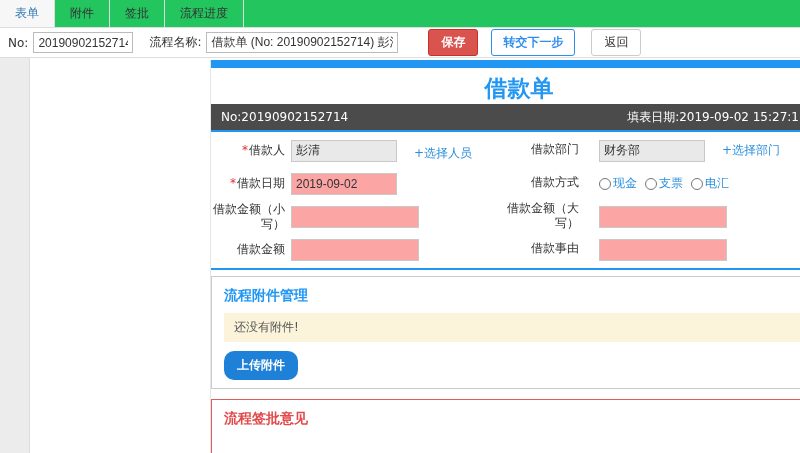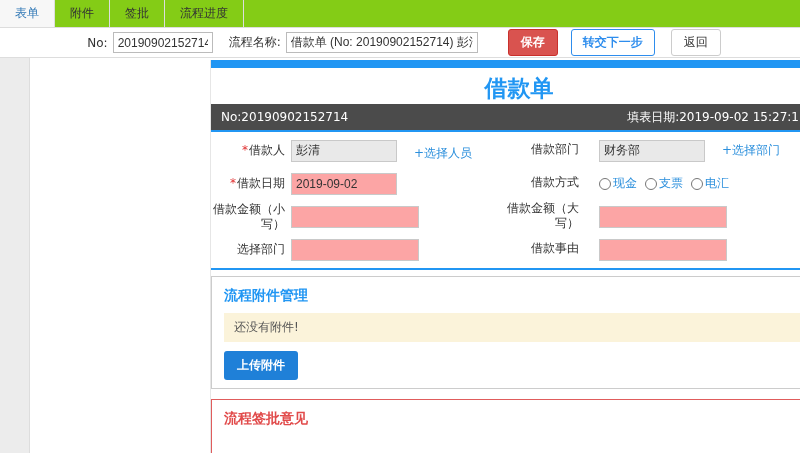--- a/index.html
+++ b/index.html
@@ -1,29 +1,29 @@
 <!DOCTYPE html>
 <html><head>
 <meta charset="utf-8">
 <style>
   * { margin:0; padding:0; box-sizing:border-box; }
   html,body { width:800px; height:453px; background:#fff; overflow:hidden;
     font-family:"DejaVu Sans","Liberation Sans",sans-serif; }
   body { position:relative; }
 
   
-  .tabbar { position:absolute; top:0; left:0; width:100%; height:28px; background:#84cc16;
+  .tabbar { position:absolute; top:0; left:0; width:100%; height:28px; background:#22c55e;
     border-bottom:1px solid #ddd; display:flex; }
   .tab { padding:0 15px; line-height:27px; font-size:12px; color:#333;
     border-right:1px solid #ddd; cursor:pointer; white-space:nowrap; }
   .tab.active { color:#337ab7; background:#f7f7f7; }
 
   
   .topbar { position:absolute; top:28px; left:0; width:100%; height:30px; background:#fff;
-    border-bottom:1px solid #ddd; display:flex; align-items:center; padding-left:8px; font-size:12px;justify-content:center; }
+    border-bottom:1px solid #ddd; display:flex; align-items:center; padding-left:8px; font-size:12px; }
   .tb-label { color:#333; margin-right:5px; white-space:nowrap; }
   .tb-input { height:21px; border:1px solid #bbb; font-size:12px; padding:0 4px; color:#333; }
   .no-input { width:100px; margin-right:16px; }
   .process-input { width:192px; margin-right:30px; }
   .btn { font-size:12px; border-radius:3px; padding:4px 12px; cursor:pointer; white-space:nowrap; }
   .btn.save { background:#d9534f; border:1px solid #c9302c; color:#fff; font-weight:bold; margin-right:13px; }
   .btn.next { background:#fff; border:1px solid #2e8ded; color:#2e8ded; font-weight:bold; margin-right:16px; padding:4px 11px; }
   .btn.back { background:#fff; border:1px solid #ccc; color:#333; }
 
   
@@ -54,21 +54,21 @@
   .narrow { width:106px; }
   .mid { width:128px; }
   .link { color:#2b8fdc; font-size:12px; margin-left:17px; text-decoration:none; cursor:pointer; white-space:nowrap; }
   .radio-opt { display:inline-flex; align-items:center; color:#2b8fdc; font-size:12px; margin-right:8px; cursor:pointer; }
   .radio-opt input { width:12px; height:12px; margin:0 2px 0 0; }
 
   
   .attach-box { margin-top:6px; border:1px solid #ccc; padding:8px 12px; background:#fff; }
   .attach-title { color:#2196f3; font-size:14px; font-weight:bold; margin:2px 0 8px; }
   .attach-alert { background:#fbf3da; color:#555; font-size:12px; padding:6px 10px; }
-  .upload-btn { margin-top:9px; background:#1f80d8; color:#fff; border:none; border-radius:3px;
+  .upload-btn { margin-top:9px; background:#1f80d8; color:#fff; border:none; border-radius:10px;
     font-size:12px; padding:6px 13px; font-weight:bold; cursor:pointer; }
 
   
   .approve-box { margin-top:10px; border:1px solid #e05c5c; padding:10px 12px; height:180px; background:#fff; }
   .approve-title { color:#e14b4b; font-size:14px; font-weight:bold; }
 </style>
 </head>
 <body>
 
 <div class="tabbar">
@@ -155,21 +155,21 @@
       <div class="lbl w3">
         <span>借款金额（大写）</span>
       </div>
       <div class="w4">
         <input class="f-input mid" style="">
       </div>
     </div>
 
     <div class="frow">
       <div class="lbl w1">
-        <span>选择部门</span>
+        <span>借款金额</span>
       </div>
       <div class="w2">
         <input class="f-input mid" style="">
       </div>
       <div class="lbl w3">
         <span>借款事由</span>
       </div>
       <div class="w4">
         <input class="f-input mid" style="">
       </div>

